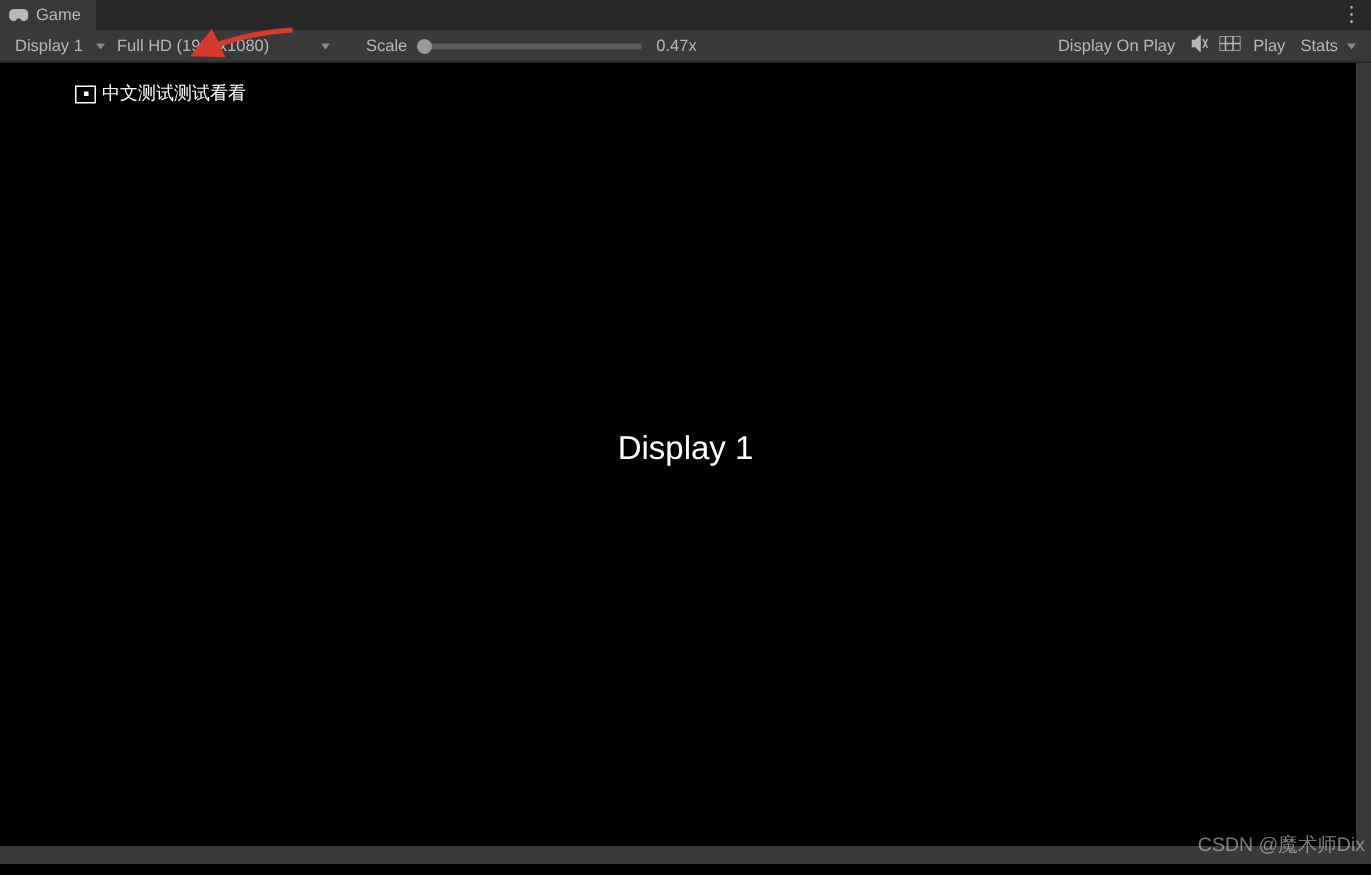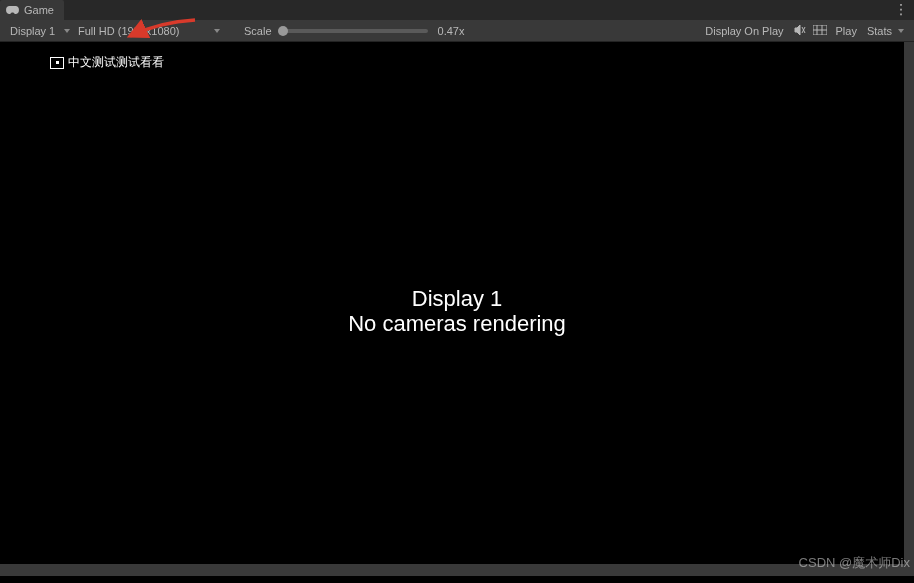--- a/index.html
+++ b/index.html
@@ -103,21 +103,20 @@
     </div>
   </div>
 
   <div class="viewport">
     <div class="overlay-label">
       <span class="overlay-square"></span>
       <span>中文测试测试看看</span>
     </div>
     <div class="center-text">
       <div>Display 1</div>
-      <div>No cameras rendering</div>
     </div>
   </div>
 
   <div class="scrolledge"></div>
   <div class="bottedge"></div>
 
   <svg class="arrow" width="80" height="30">
     <defs>
       <marker id="ah" markerWidth="6" markerHeight="6" refX="5" refY="3" orient="auto">
         <path d="M0,0 L6,3 L0,6 z" fill="#d83a2b"></path>

